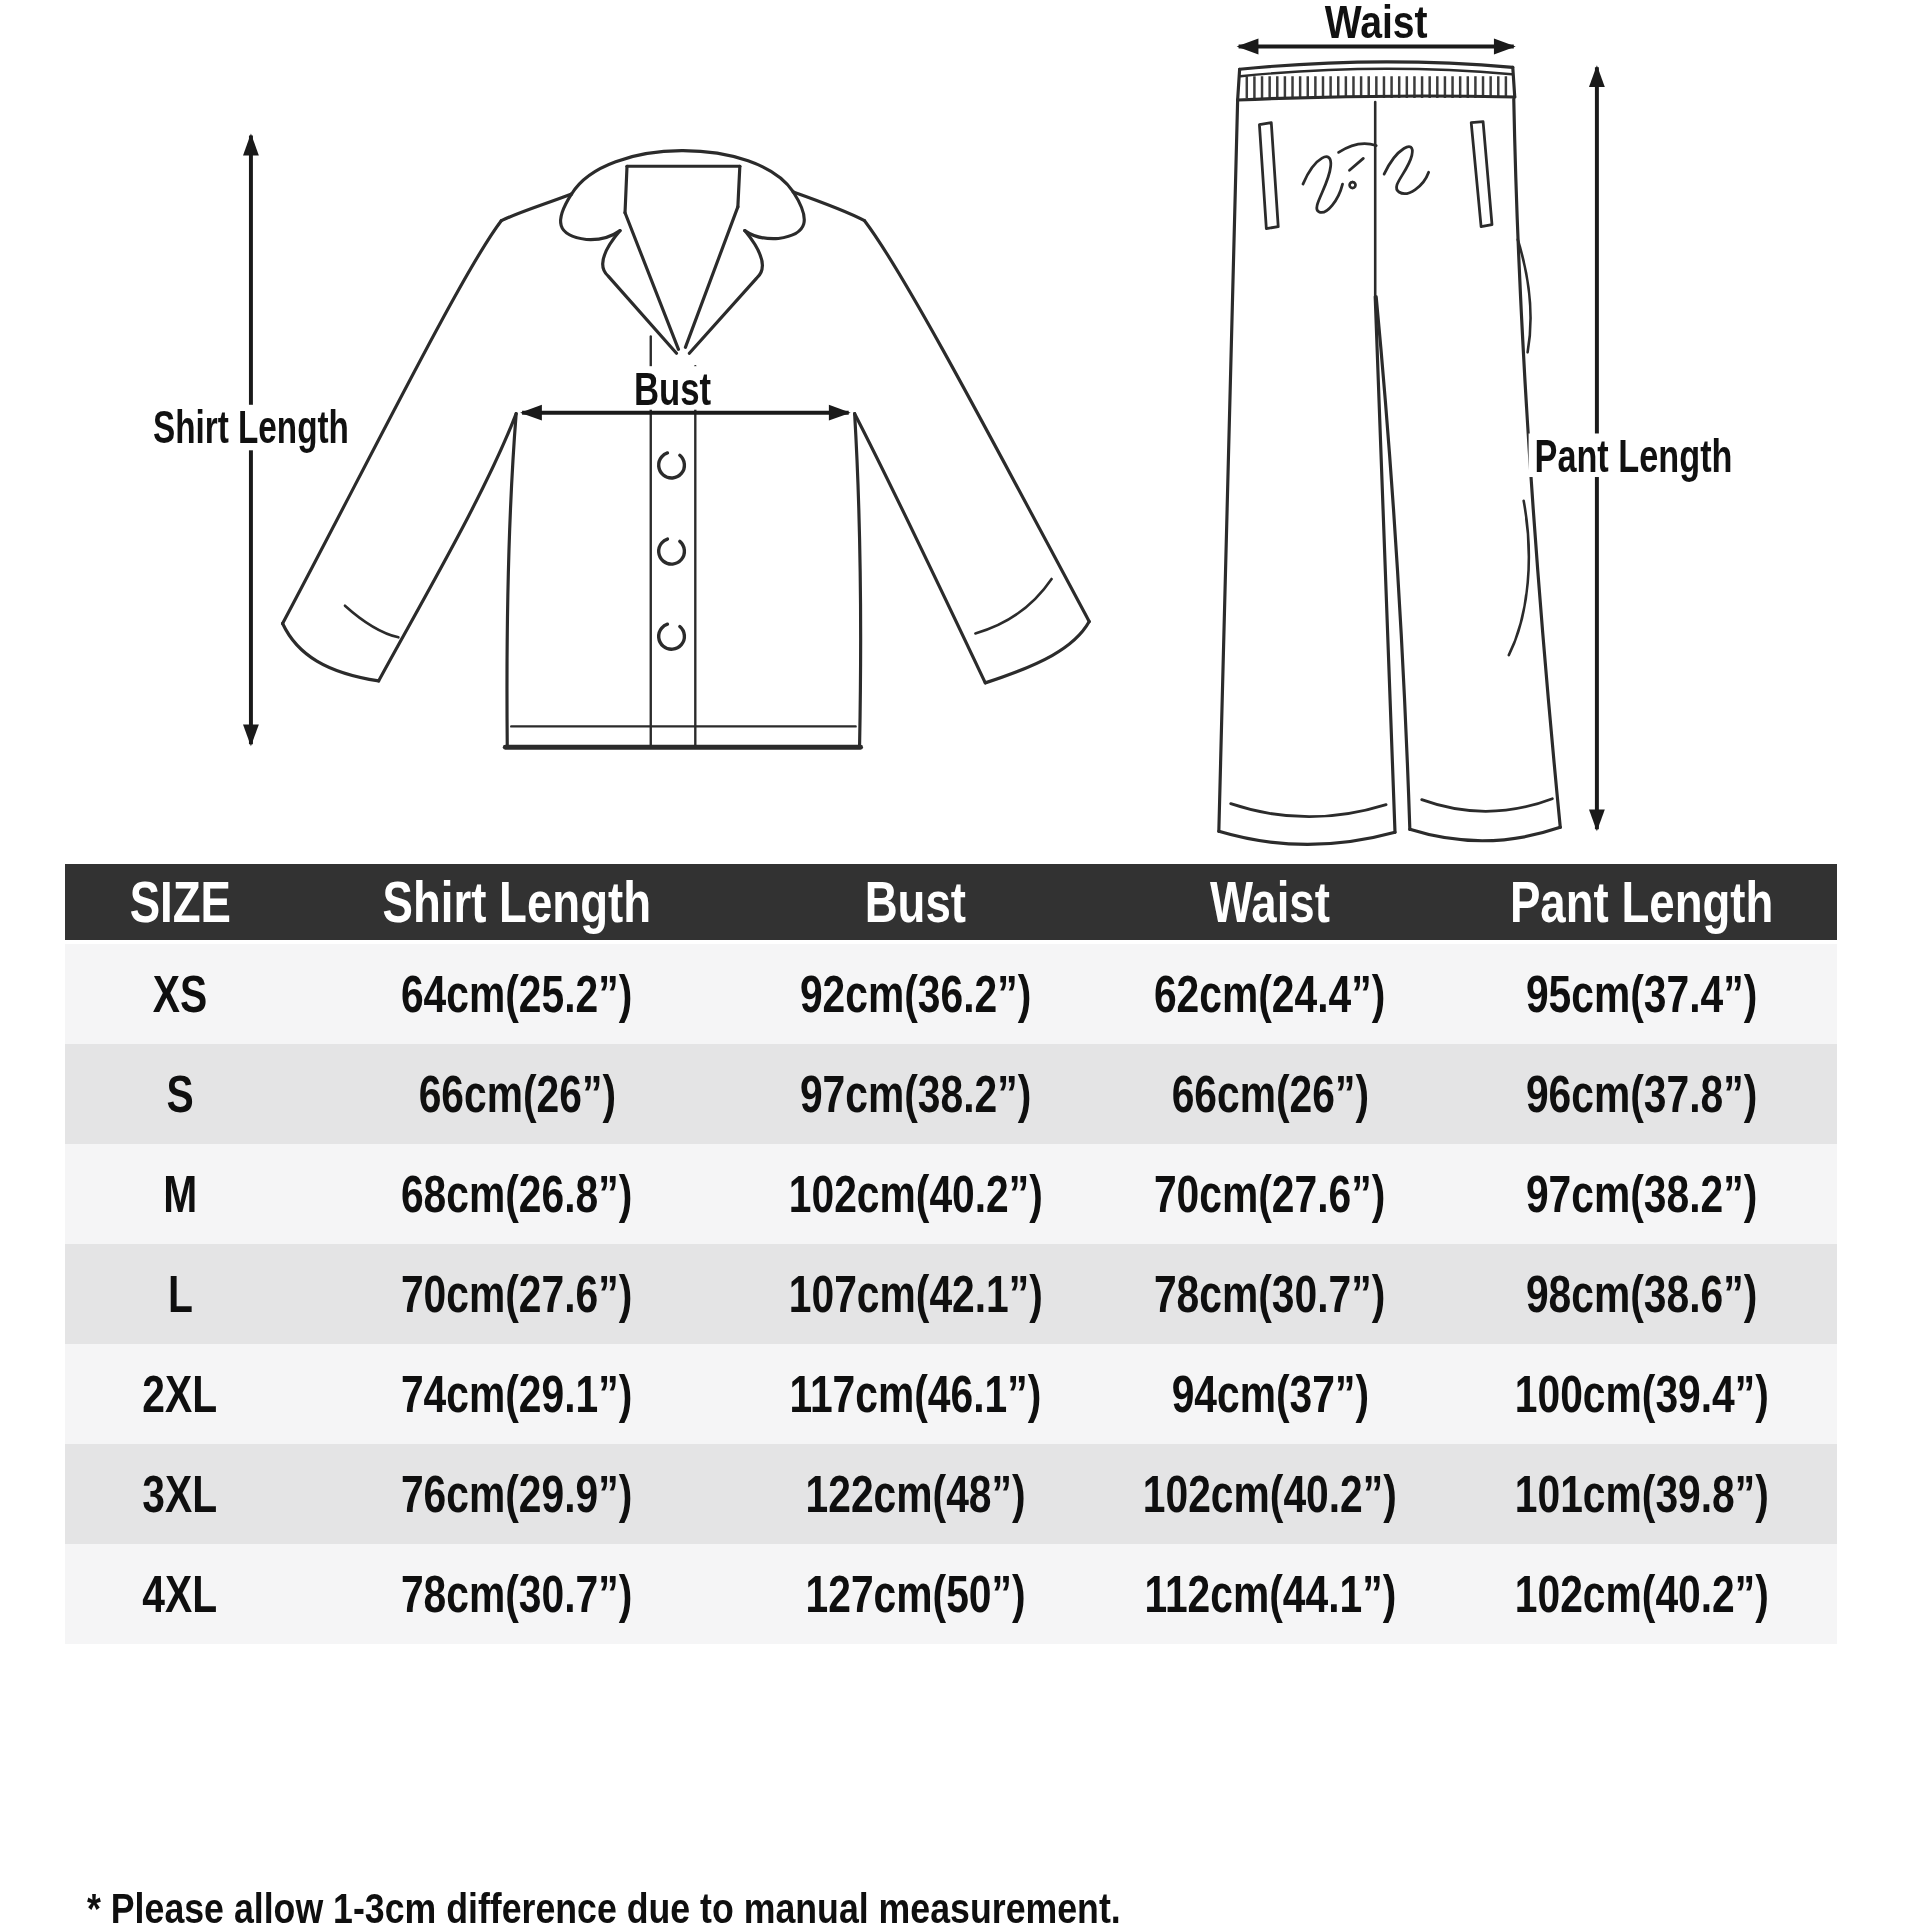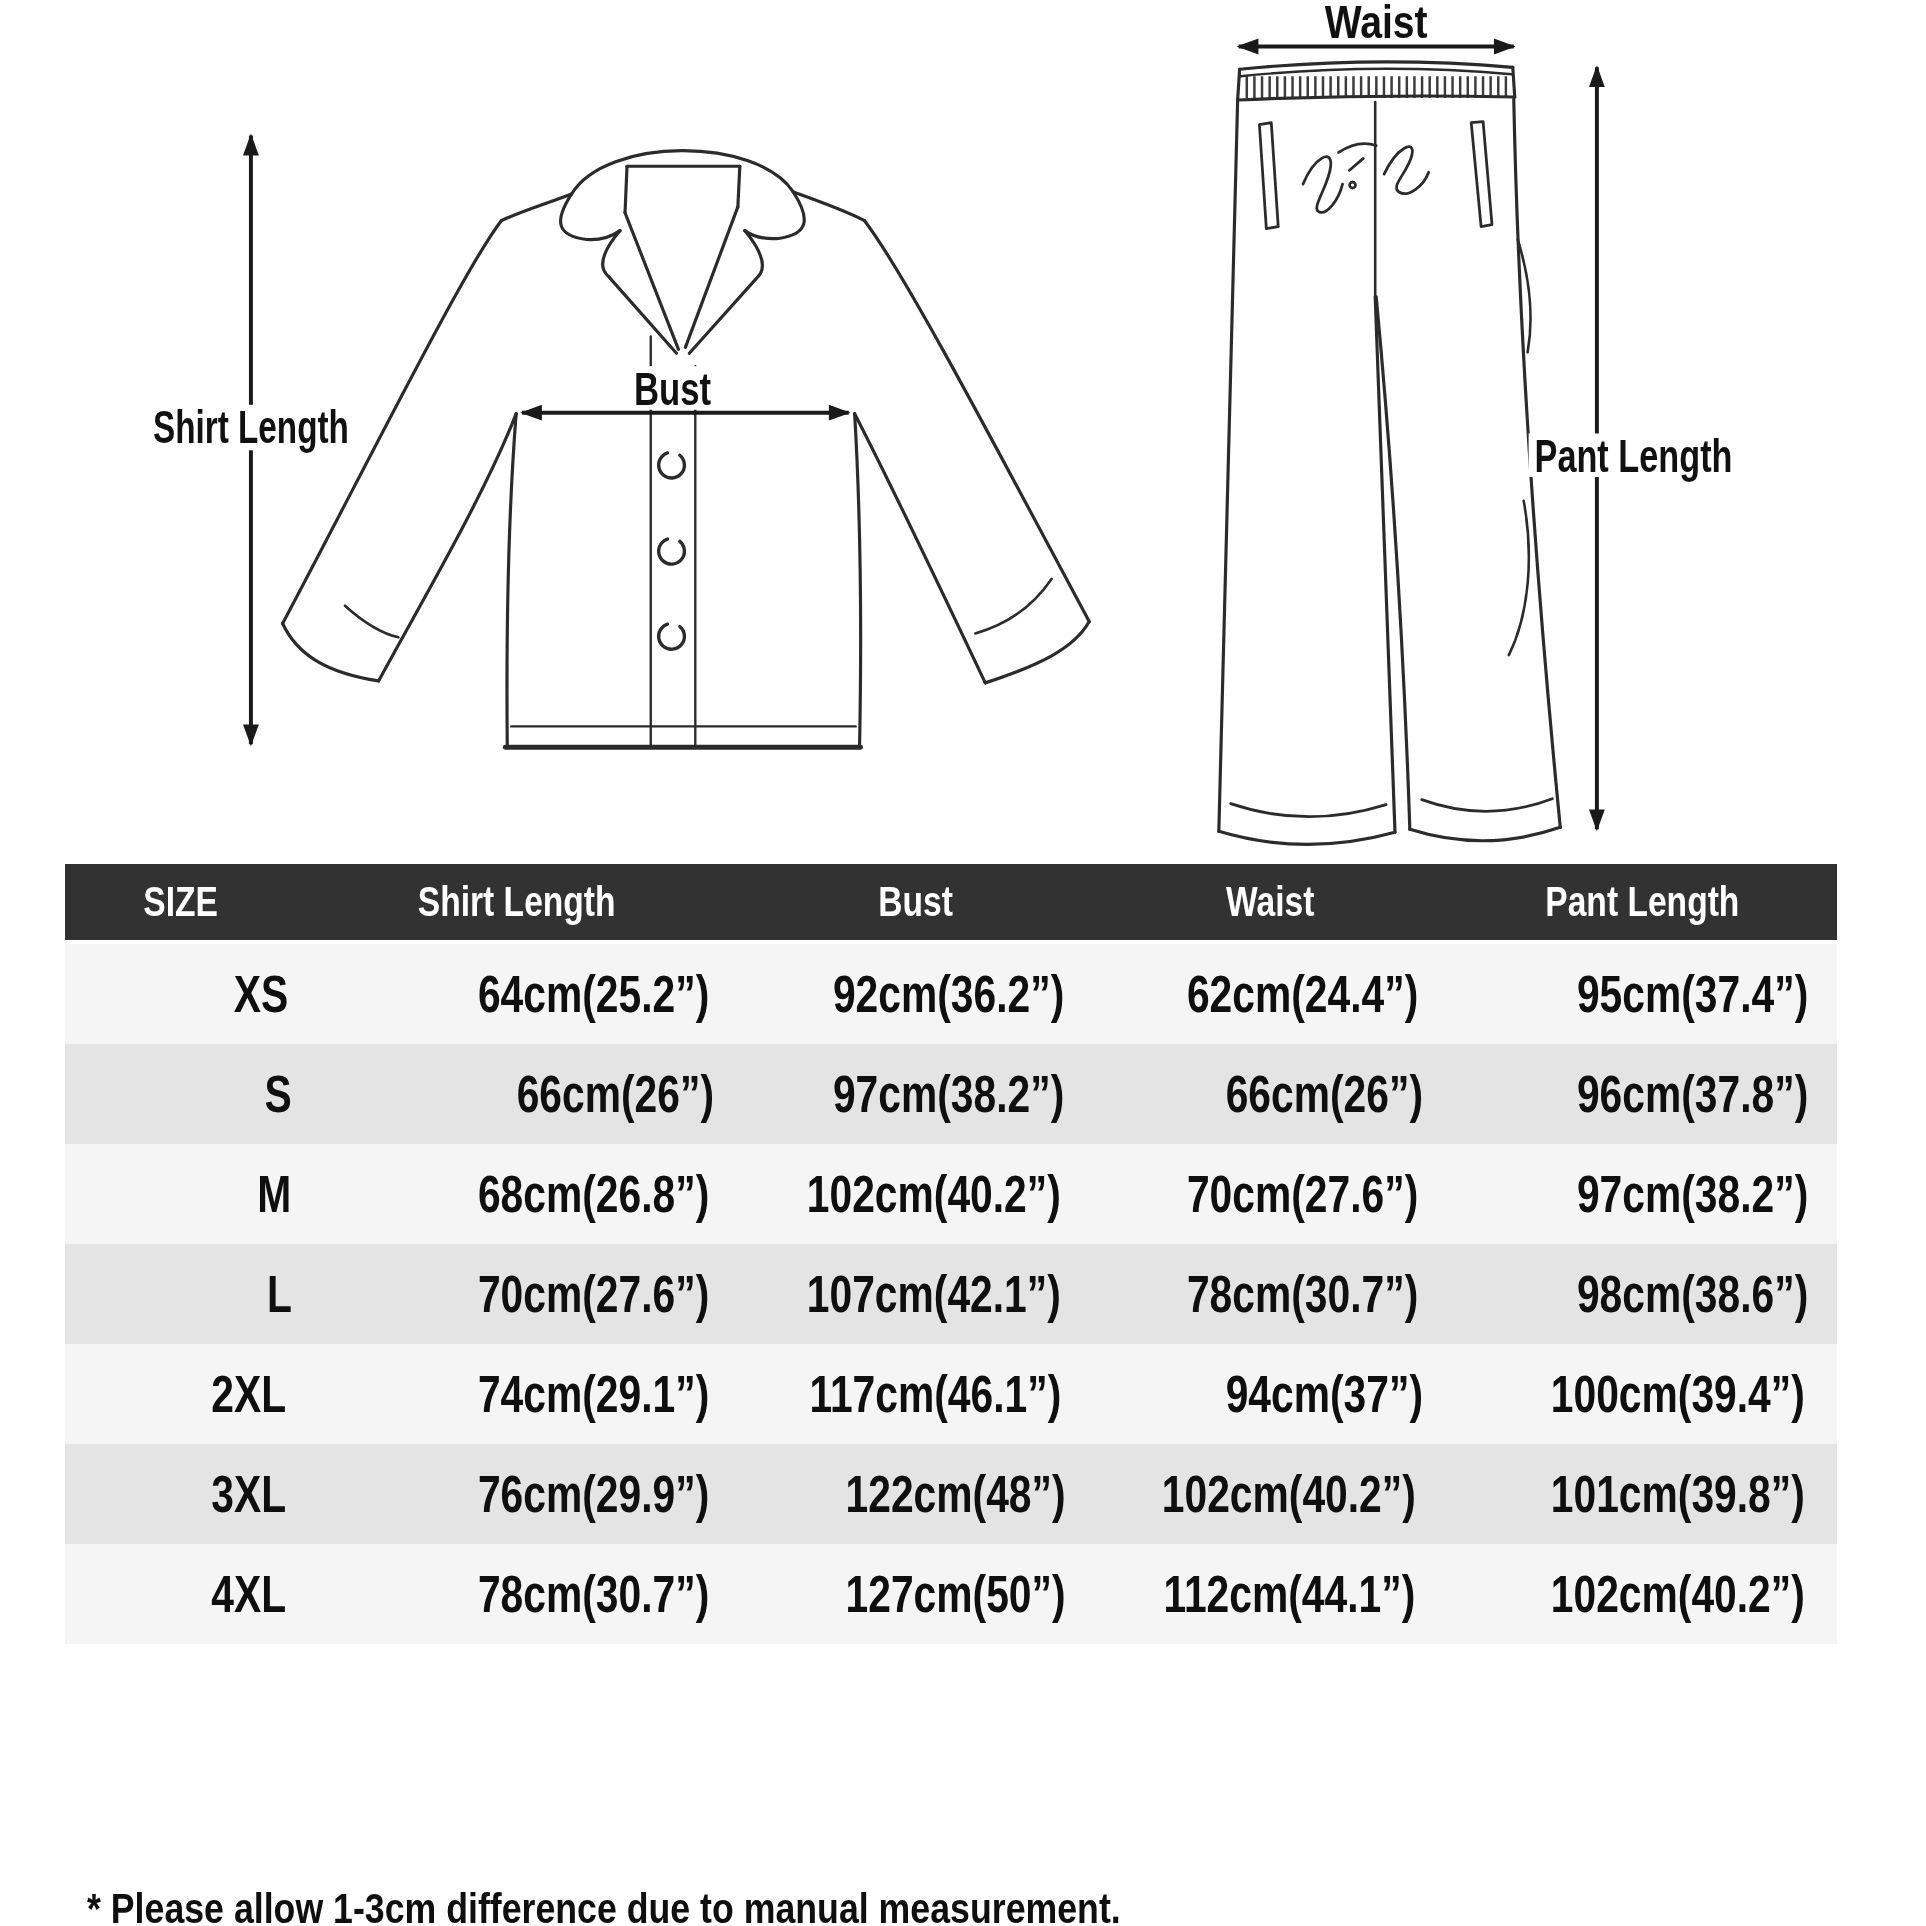--- a/index.html
+++ b/index.html
@@ -10,26 +10,26 @@
   .diagrams{position:absolute;left:0;top:0;}
   svg text{
     font-family:"Liberation Sans","DejaVu Sans",sans-serif;
     font-weight:bold;font-size:47px;fill:#111111;text-anchor:middle;
   }
   table.size-table{
     position:absolute;left:65px;top:864px;width:1772px;
     border-collapse:collapse;table-layout:fixed;
   }
   table.size-table th{
-    height:76px;background:#323232;color:#ffffff;font-size:42px;font-weight:bold;
+    height:76px;background:#323232;color:#ffffff;font-size:57px;font-weight:bold;
     padding:0;text-align:center;border:none;border-bottom:4px solid #ffffff;
   }
   table.size-table td{
     height:100px;color:#0f0f0f;font-size:51px;font-weight:bold;
-    padding:0;text-align:right;vertical-align:middle;border:none;
+    padding:0;text-align:center;vertical-align:middle;border:none;
   }
   table.size-table tbody tr:nth-child(odd) td{background:#f5f5f6;}
   table.size-table tbody tr:nth-child(even) td{background:#e4e4e5;}
   table.size-table th > span, table.size-table td > span{
     display:inline-block;transform:scaleX(0.8);transform-origin:center;white-space:nowrap;
   }
   .footnote{
     position:absolute;left:87px;top:1853px;font-size:42px;font-weight:bold;color:#0f0f0f;margin-top:32px;
   }
   .footnote > span{display:inline-block;transform:scaleX(0.85);transform-origin:left center;white-space:nowrap;}

